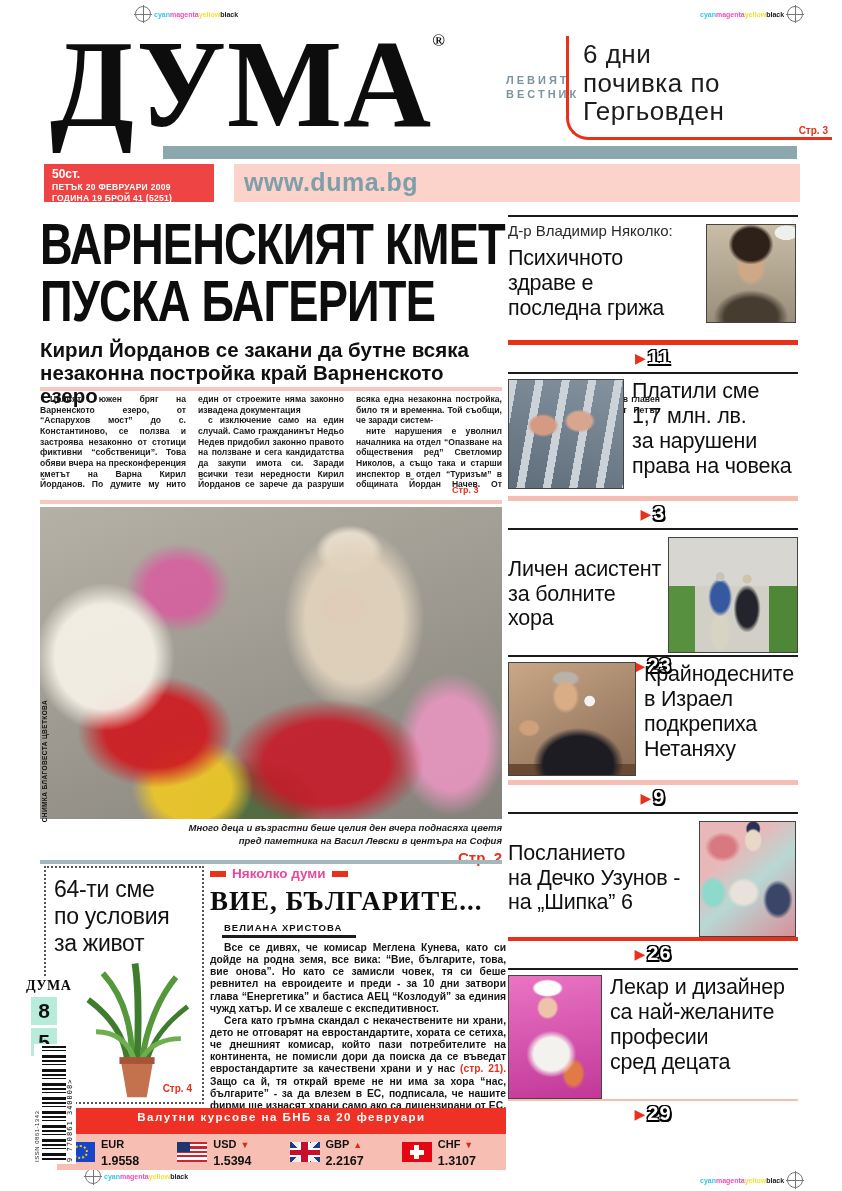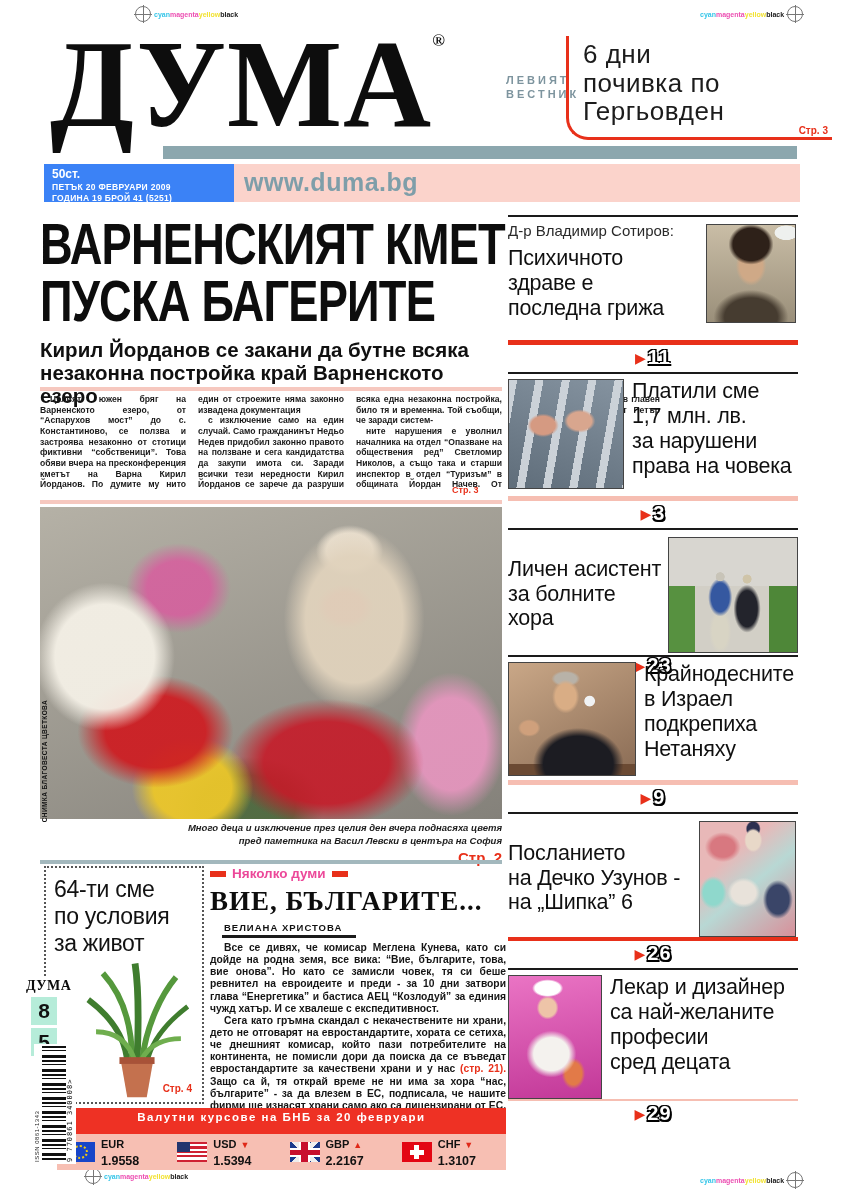--- a/index.html
+++ b/index.html
@@ -17,21 +17,21 @@
   
   .logo{position:absolute;left:50px;top:22px;font-family:"Liberation Serif",serif;font-weight:900;font-size:122px;line-height:1;color:#0d0d0d;letter-spacing:1px;transform:scaleY(1.02);transform-origin:left top;}
   .logo .reg-sym{font-size:17px;vertical-align:top;line-height:2.2;}
   .tagline{position:absolute;left:506px;top:74px;font-size:11px;font-weight:700;letter-spacing:3px;color:#7d949e;line-height:1.25;}
   .promo{position:absolute;left:566px;top:36px;width:266px;height:104px;border-left:3px solid #e8301a;border-bottom:3px solid #e8301a;border-bottom-left-radius:22px;padding:4px 0 0 14px;box-sizing:border-box;}
   .promo-text{font-size:26px;font-weight:400;color:#1c1c1c;line-height:1.1;letter-spacing:.5px;}
   .promo-page{position:absolute;right:4px;bottom:1px;color:#e8301a;font-size:10px;font-weight:700;}
   .teal-bar{position:absolute;left:163px;top:146px;width:634px;height:13px;background:#8ca7ae;}
 
   
-  .datebox{position:absolute;left:44px;top:164px;width:190px;height:38px;background:#3b82f6;color:#fff;padding:3px 0 0 8px;box-sizing:border-box;line-height:1.25;}
+  .datebox{position:absolute;left:44px;top:164px;width:170px;height:38px;background:#ef4444;color:#fff;padding:3px 0 0 8px;box-sizing:border-box;line-height:1.25;}
   .datebox .price{font-size:12px;font-weight:900;}
   .datebox .dline{font-size:8.5px;font-weight:700;letter-spacing:.3px;}
   .webstrip{position:absolute;left:234px;top:164px;width:566px;height:38px;background:#fbd3cb;}
   .weburl{position:absolute;left:10px;top:4px;font-size:25px;font-weight:900;color:#7e9ea9;letter-spacing:.5px;}
 
   
   .headline{position:absolute;left:40px;top:216px;width:600px;font-size:58px;font-weight:900;line-height:.98;color:#0d0d0d;letter-spacing:-1px;transform:scaleX(.78);transform-origin:left top;}
   .subhead{position:absolute;left:40px;top:338px;width:462px;font-size:20.5px;font-weight:700;line-height:1.13;color:#101010;}
   .rule-pink{position:absolute;left:40px;width:462px;height:4px;background:#f6c8bf;}
   .columns{position:absolute;left:40px;top:394px;width:462px;height:102px;column-count:3;column-gap:12px;font-size:8.6px;font-weight:700;line-height:1.24;color:#1a1a1a;text-align:justify;}
@@ -226,21 +226,21 @@
   <div class="columns">
     <p>Целият южен бряг на Варненското езеро, от “Аспарухов мост” до с. Константиново, се ползва и застроява незаконно от стотици фиктивни “собственици”. Това обяви вчера на пресконференция кметът на Варна Кирил Йорданов. По думите му нито един от строежите няма законно извадена документация</p>
     <p>с изключение само на един случай. Само гражданинът Недьо Недев придобил законно правото на ползване и сега кандидатства да закупи имота си. Заради всички тези нередности Кирил Йорданов се зарече да разруши всяка една незаконна постройка, било тя и временна. Той съобщи, че заради систем-</p>
     <p>ните нарушения е уволнил началника на отдел “Опазване на обществения ред” Светломир Николов, а също така и старши инспектор в отдел “Туризъм” в общината Йордан Начев. От вчера общината е и с нов главен архитект - 32-годишният Петър Йорданов.</p>
   </div>
   <div class="lead-pageref">Стр. 3</div>
   <div class="rule-pink" style="top:500px;"></div>
 
   <div class="main-photo"></div>
   <div class="photo-credit">СНИМКА БЛАГОВЕСТА ЦВЕТКОВА</div>
-  <div class="caption pre">Много деца и изключение през целия ден вчера поднасяха цветя
+  <div class="caption pre">Много деца и възрастни беше целия ден вчера поднасяха цветя
 пред паметника на Васил Левски в центъра на София</div>
   <div class="caption-page">Стр. 2</div>
   <div class="rule-teal"></div>
 
   <div class="dotted-box">
     <div class="box-headline pre">64-ти сме
 по условия
 за живот</div>
     <svg class="plant" viewBox="0 0 120 160">
       <path d="M50 120 C48 90 30 70 10 55" stroke="#3f7d2e" stroke-width="6" fill="none"></path>
@@ -302,21 +302,21 @@
         <span class="cur-texts"><span class="cur-code">CHF</span><span class="cur-arrow">▼</span><br><span class="cur-value">1.3107</span></span>
       </div>
     </div>
   </div>
 
   <div class="sidebar">
 
     <div class="sb-item" style="height:157px;">
       <div class="sb-row">
         <div>
-          <div class="sb-kicker">Д-р Владимир Сотиров:</div>
+          <div class="sb-kicker">Д-р Владимир Няколко:</div>
           <div class="sb-headline pre">Психичното
 здраве е
 последна грижа</div>
         </div>
         <div class="sb-photo ph-portrait"></div>
       </div>
       <div class="sb-underline u-red" style="margin-top:auto;"></div>
       <div class="sb-pageref">
           <span class="sb-tri">▶</span>
           <span class="sb-num">11</span>

